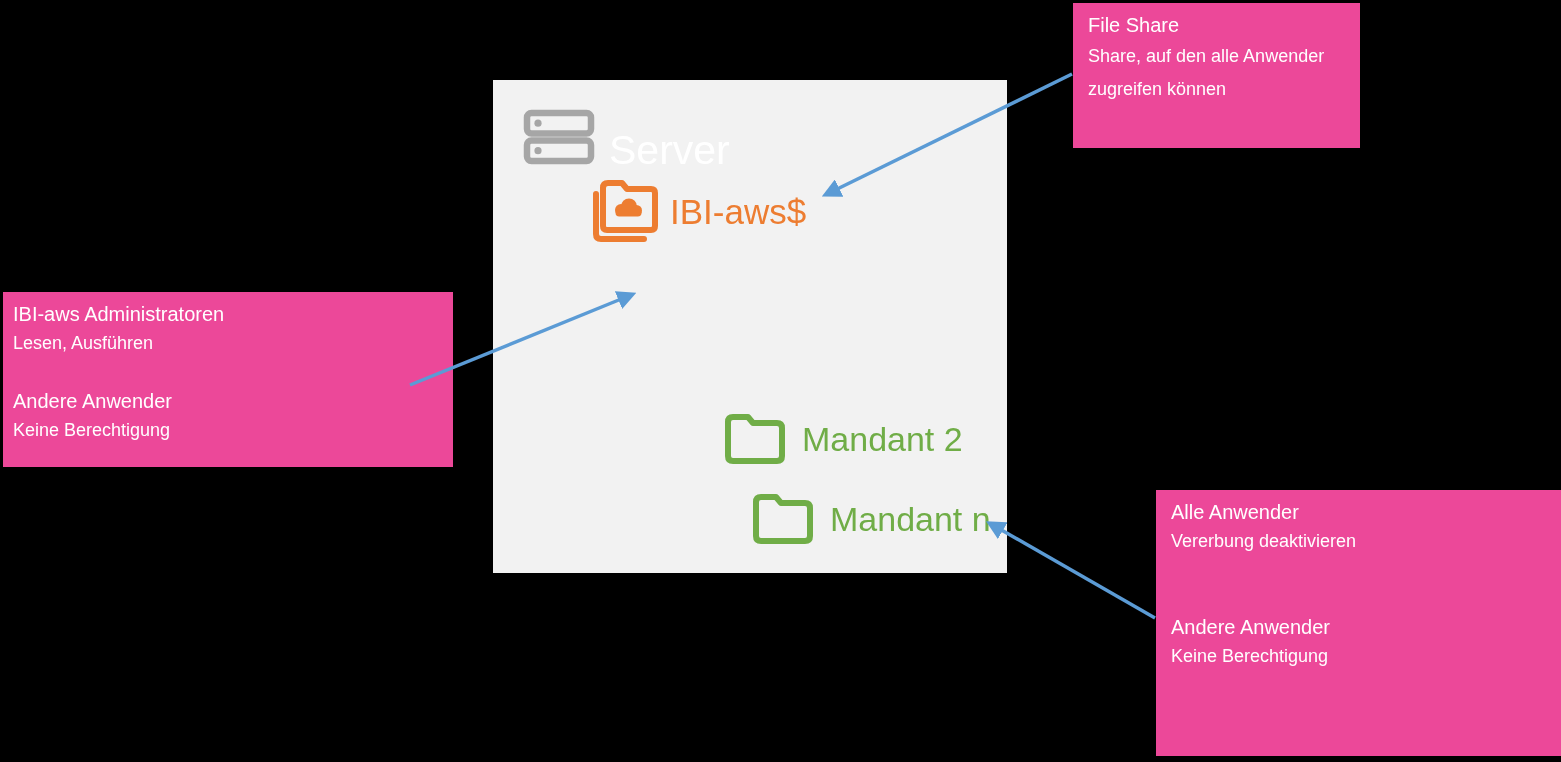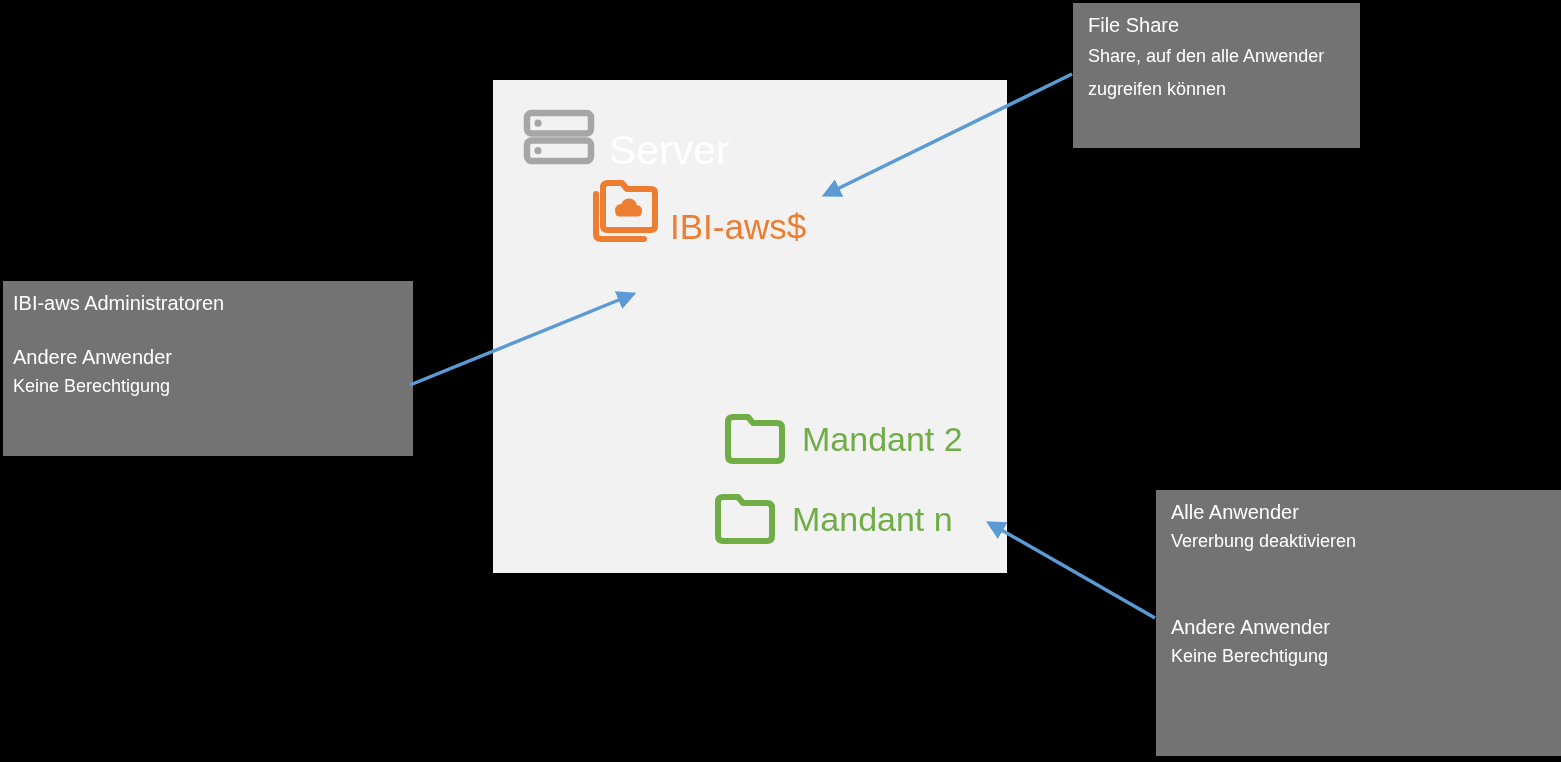--- a/index.html
+++ b/index.html
@@ -17,39 +17,39 @@
     width: 514px; height: 493px;
     background: #F2F2F2;
   }
   .tree-row {
     position: absolute;
     display: flex;
     align-items: center;
   }
   .tree-row .icon { flex: 0 0 auto; display: block; }
   .row-server   { left: 523px; top: 102px; gap: 14px; }
-  .row-share    { left: 590px; top: 178px; gap: 10px; align-items: flex-end; }
+  .row-share    { left: 590px; top: 178px; gap: 10px; }
   .row-admin    { left: 656px; top: 261px; gap: 17px; }
   .row-m1       { left: 722px; top: 333px; gap: 16px; }
   .row-m2       { left: 724px; top: 413px; gap: 16px; text-align: right; }
-  .row-mn       { left: 714px; top: 493px; gap: 16px; }
+  .row-mn       { left: 752px; top: 493px; gap: 16px; }
   .lbl { white-space: nowrap; line-height: 1; }
   .lbl-server { font-size: 41px; color: #ffffff; margin-top: 28px; }
   .lbl-share  { font-size: 35px; color: #ED7D31; }
   .lbl-green  { font-size: 34px; color: #70AD47; }
 
   .note {
     position: absolute;
-    background: #737373;
+    background: #ec4899;
     color: #FFFFFF;
     box-sizing: border-box;
     padding: 9px 12px 0 15px;
   }
   .note-file-share { left: 1073px; top: 3px;   width: 287px; height: 145px; }
-  .note-admin     { left: 3px;    top: 281px; width: 410px; height: 175px; padding-left: 10px; }
+  .note-admin     { left: 3px;    top: 292px; width: 450px; height: 175px; padding-left: 10px; }
   .note-mandant   { left: 1156px; top: 490px; width: 427px; height: 266px; }
   .note .small { font-size: 20px; line-height: 26px; }
   .note .big   { font-size: 18px; line-height: 33px; }
   .note .gap   { height: 28px; }
   .note-file-share .big { margin-top: 2px; }
 
   .arrows { position: absolute; left: 0; top: 0; width: 1561px; height: 762px; pointer-events: none; }
 </style>
 </head>
 <body>
@@ -102,20 +102,21 @@
     <span class="lbl lbl-green">Mandant n</span>
   </div>
 
   <div class="note note-file-share">
     <div class="small">File Share</div>
     <div class="big">Share, auf den alle Anwender zugreifen können</div>
   </div>
 
   <div class="note note-admin">
     <div class="small">IBI-aws Administratoren</div>
+    <div class="big">Lesen, Ausführen</div>
     <div class="gap"></div>
     <div class="small">Andere Anwender</div>
     <div class="big">Keine Berechtigung</div>
   </div>
 
   <div class="note note-mandant">
     <div class="small">Alle Anwender</div>
     <div class="big">Vererbung deaktivieren</div>
     <div class="gap"></div>
     <div class="gap"></div>

